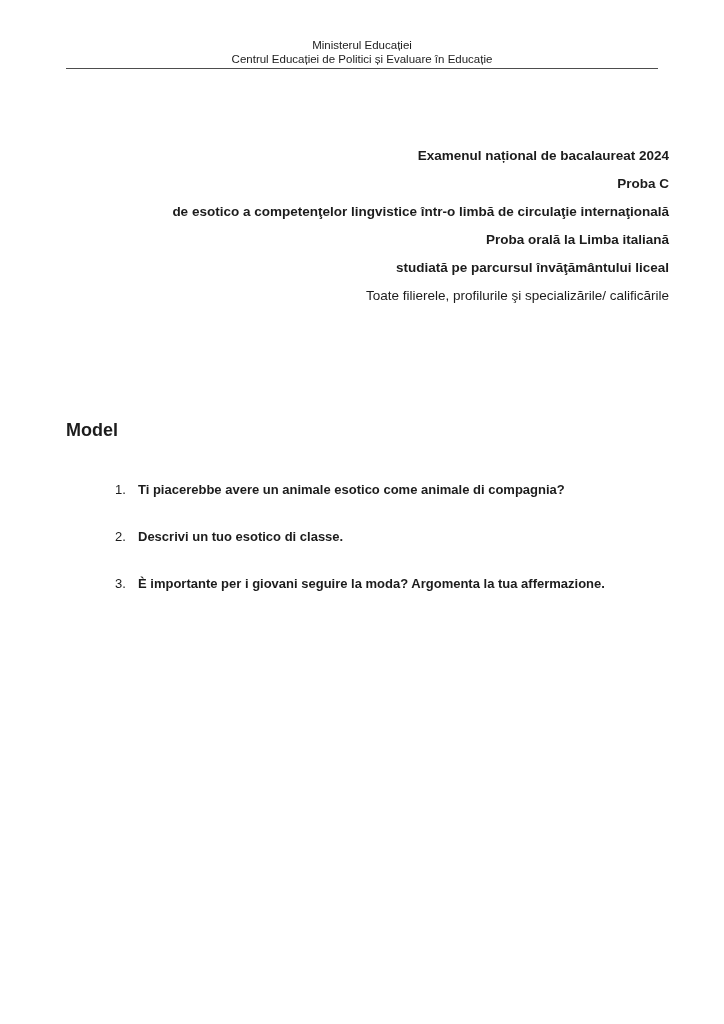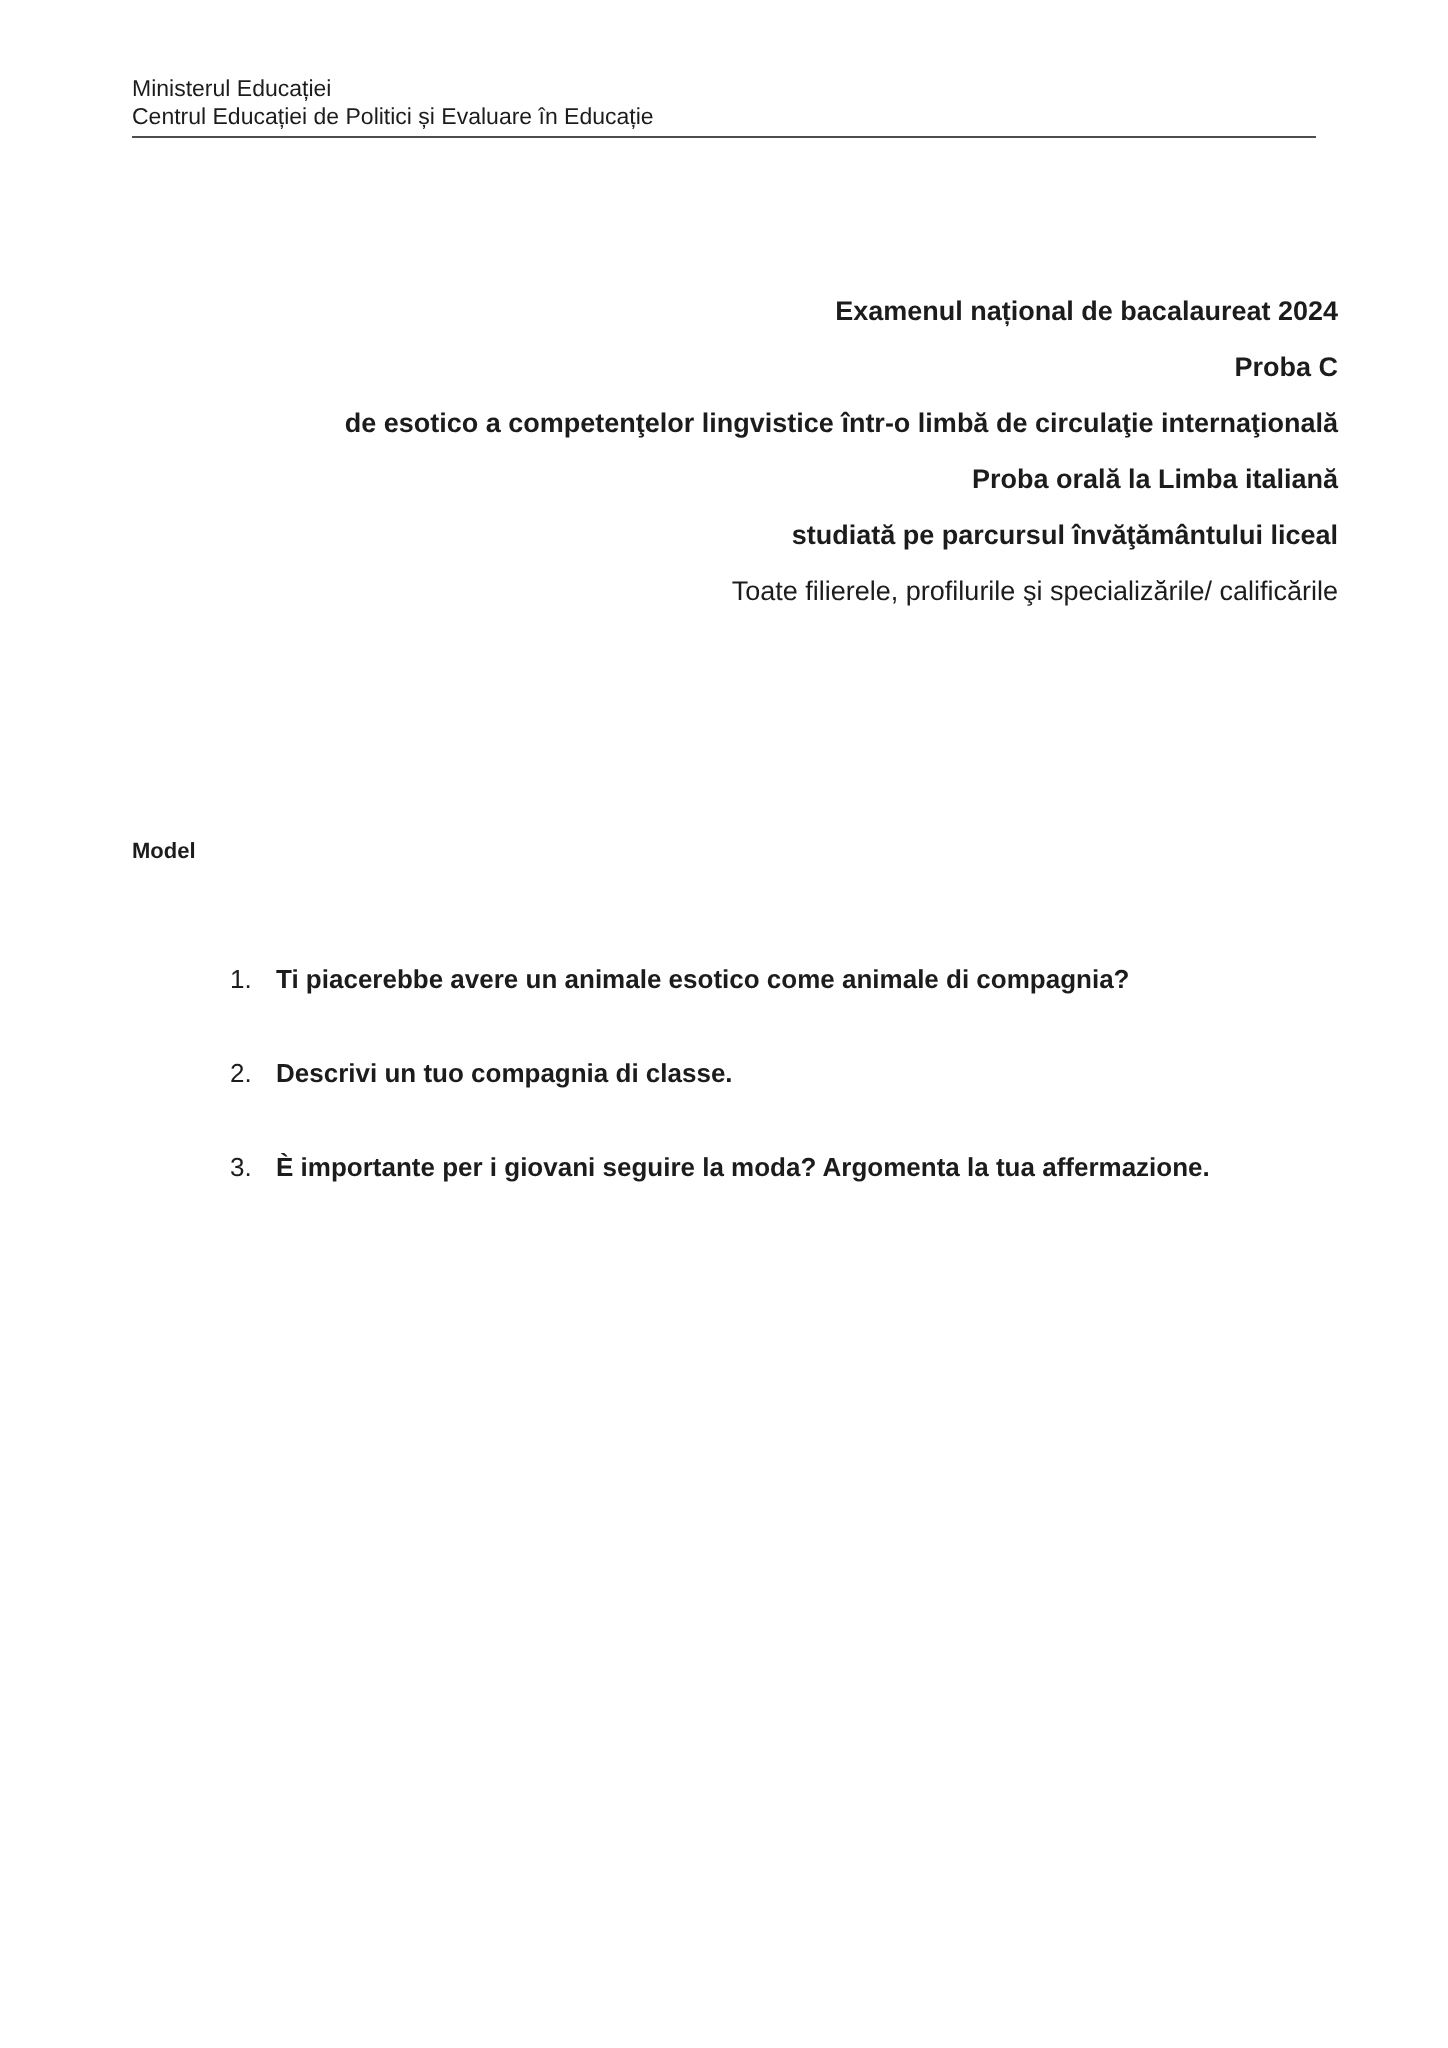--- a/index.html
+++ b/index.html
@@ -12,41 +12,42 @@
     background: #ffffff;
     font-family: "Liberation Sans", sans-serif;
     color: #1c1c1c;
     overflow: hidden;
   }
   .header {
     position: absolute;
     top: 38px;
     left: 66px;
     right: 66px;
+    text-align: center;
     font-size: 11.5px;
     line-height: 14px;
     padding-bottom: 2px;
     border-bottom: 1.5px solid #4d4d4d;
   }
   .title-block {
     position: absolute;
     top: 142px;
     left: 55px;
     right: 55px;
     text-align: right;
     font-size: 13.5px;
     line-height: 28px;
   }
   .title-block .bold-line { font-weight: bold; }
   .title-block .normal-line { font-weight: normal; }
   .model-label {
     position: absolute;
     top: 420px;
     left: 66px;
-    font-size: 11px;
+    font-size: 18px;
     font-weight: bold;
   }
   .questions {
     position: absolute;
     top: 482px;
     left: 115px;
     right: 66px;
     font-size: 13px;
     line-height: 16px;
   }
@@ -92,21 +93,21 @@
 
   <div class="model-label">Model</div>
 
   <div class="questions">
     <div class="question">
       <span class="q-num">1.</span>
       <span class="q-text">Ti piacerebbe avere un animale esotico come animale di compagnia?</span>
     </div>
     <div class="question">
       <span class="q-num">2.</span>
-      <span class="q-text">Descrivi un tuo compagnia di classe.</span>
+      <span class="q-text">Descrivi un tuo esotico di classe.</span>
     </div>
     <div class="question">
       <span class="q-num">3.</span>
       <span class="q-text">È importante per i giovani seguire la moda? Argomenta la tua affermazione.</span>
     </div>
   </div>
 
 
 </div>
 

